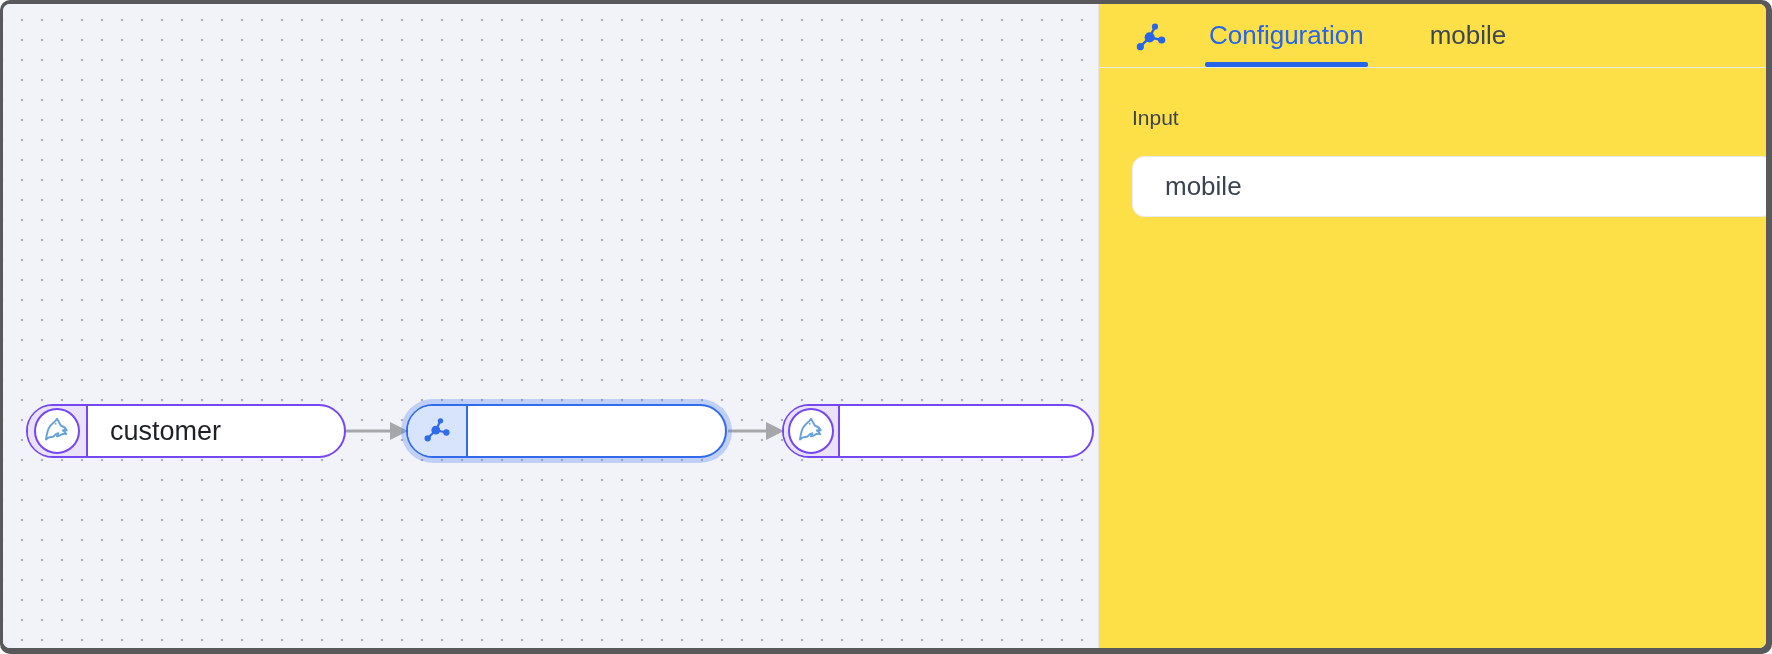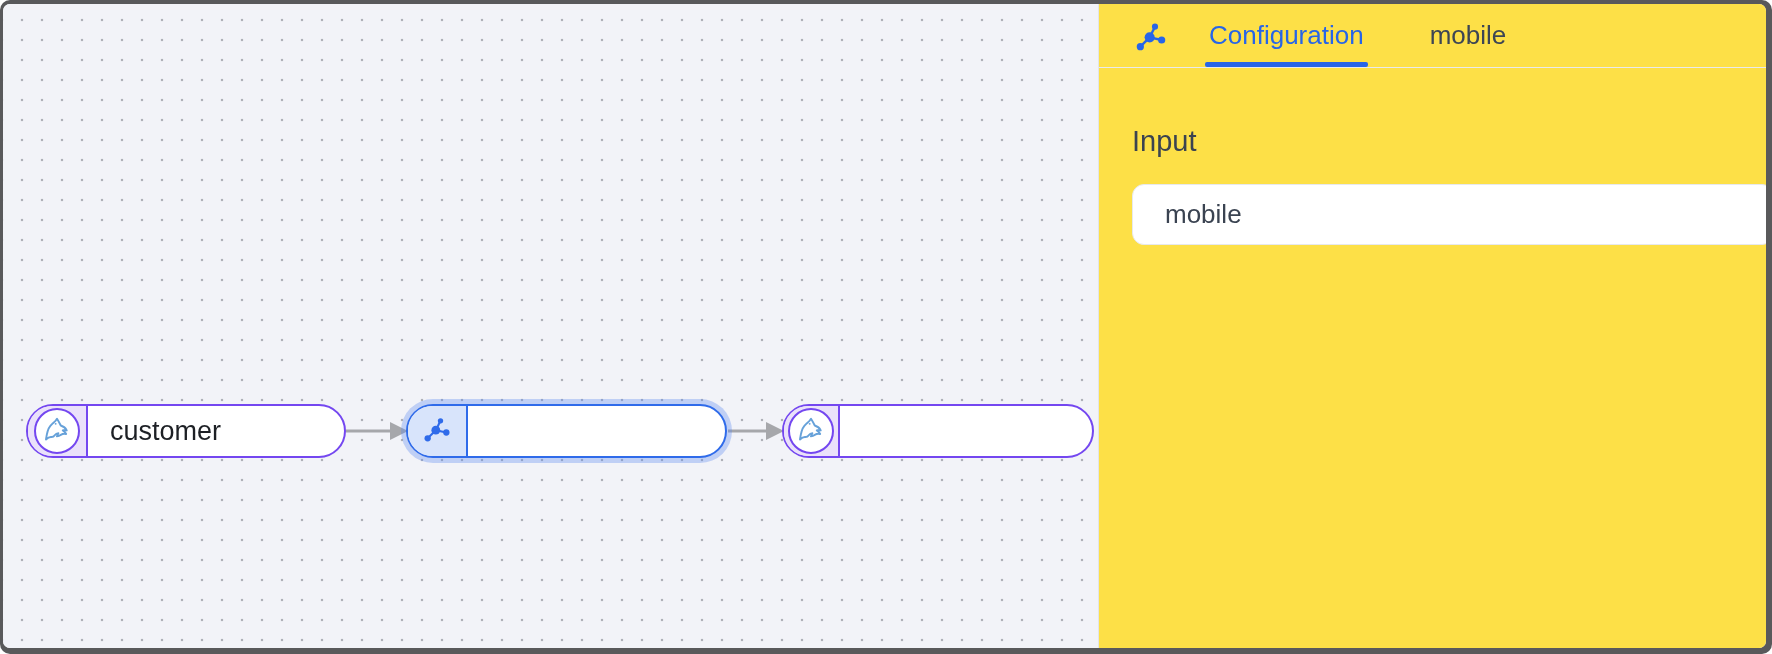--- a/index.html
+++ b/index.html
@@ -31,21 +31,21 @@
   .panel{flex:1;background:#fde047;border-left:1px solid #E3E4E8;display:flex;flex-direction:column;min-width:0;}
   .panel-header{display:flex;align-items:center;height:64px;box-sizing:border-box;
     border-bottom:1px solid #E9EAEC;padding-left:36px;}
   .panel-header .hdr-icon{margin-right:42px;display:flex;align-items:center;}
   .tab{position:relative;height:100%;display:flex;align-items:center;font-size:26px;cursor:pointer;}
   .tab.active{color:#2765E8;}
   .tab.inactive{color:#3D4654;margin-left:66px;}
   .tab-underline{position:absolute;left:-4px;right:-4px;bottom:0;height:5px;background:#2765E8;border-radius:2px;}
 
   .panel-content{padding-left:33px;overflow:hidden;}
-  .input-label{margin-top:57px;font-size:29px;color:#3B4350;}
+  .input-label{margin-top:38px;font-size:21px;color:#3B4350;}
   .config-input{display:block;margin-top:26px;height:61px;box-sizing:border-box;width:calc(100% + 8px);
     border:1.5px solid #E7E9ED;border-radius:12px;background:#fff;outline:none;
     font-family:"Liberation Sans",sans-serif;font-size:26px;color:#3A4351;padding:0 20px 0 32px;}
 </style>
 </head>
 <body>
 
 <div class="window">
   <div class="window-inner">
 

